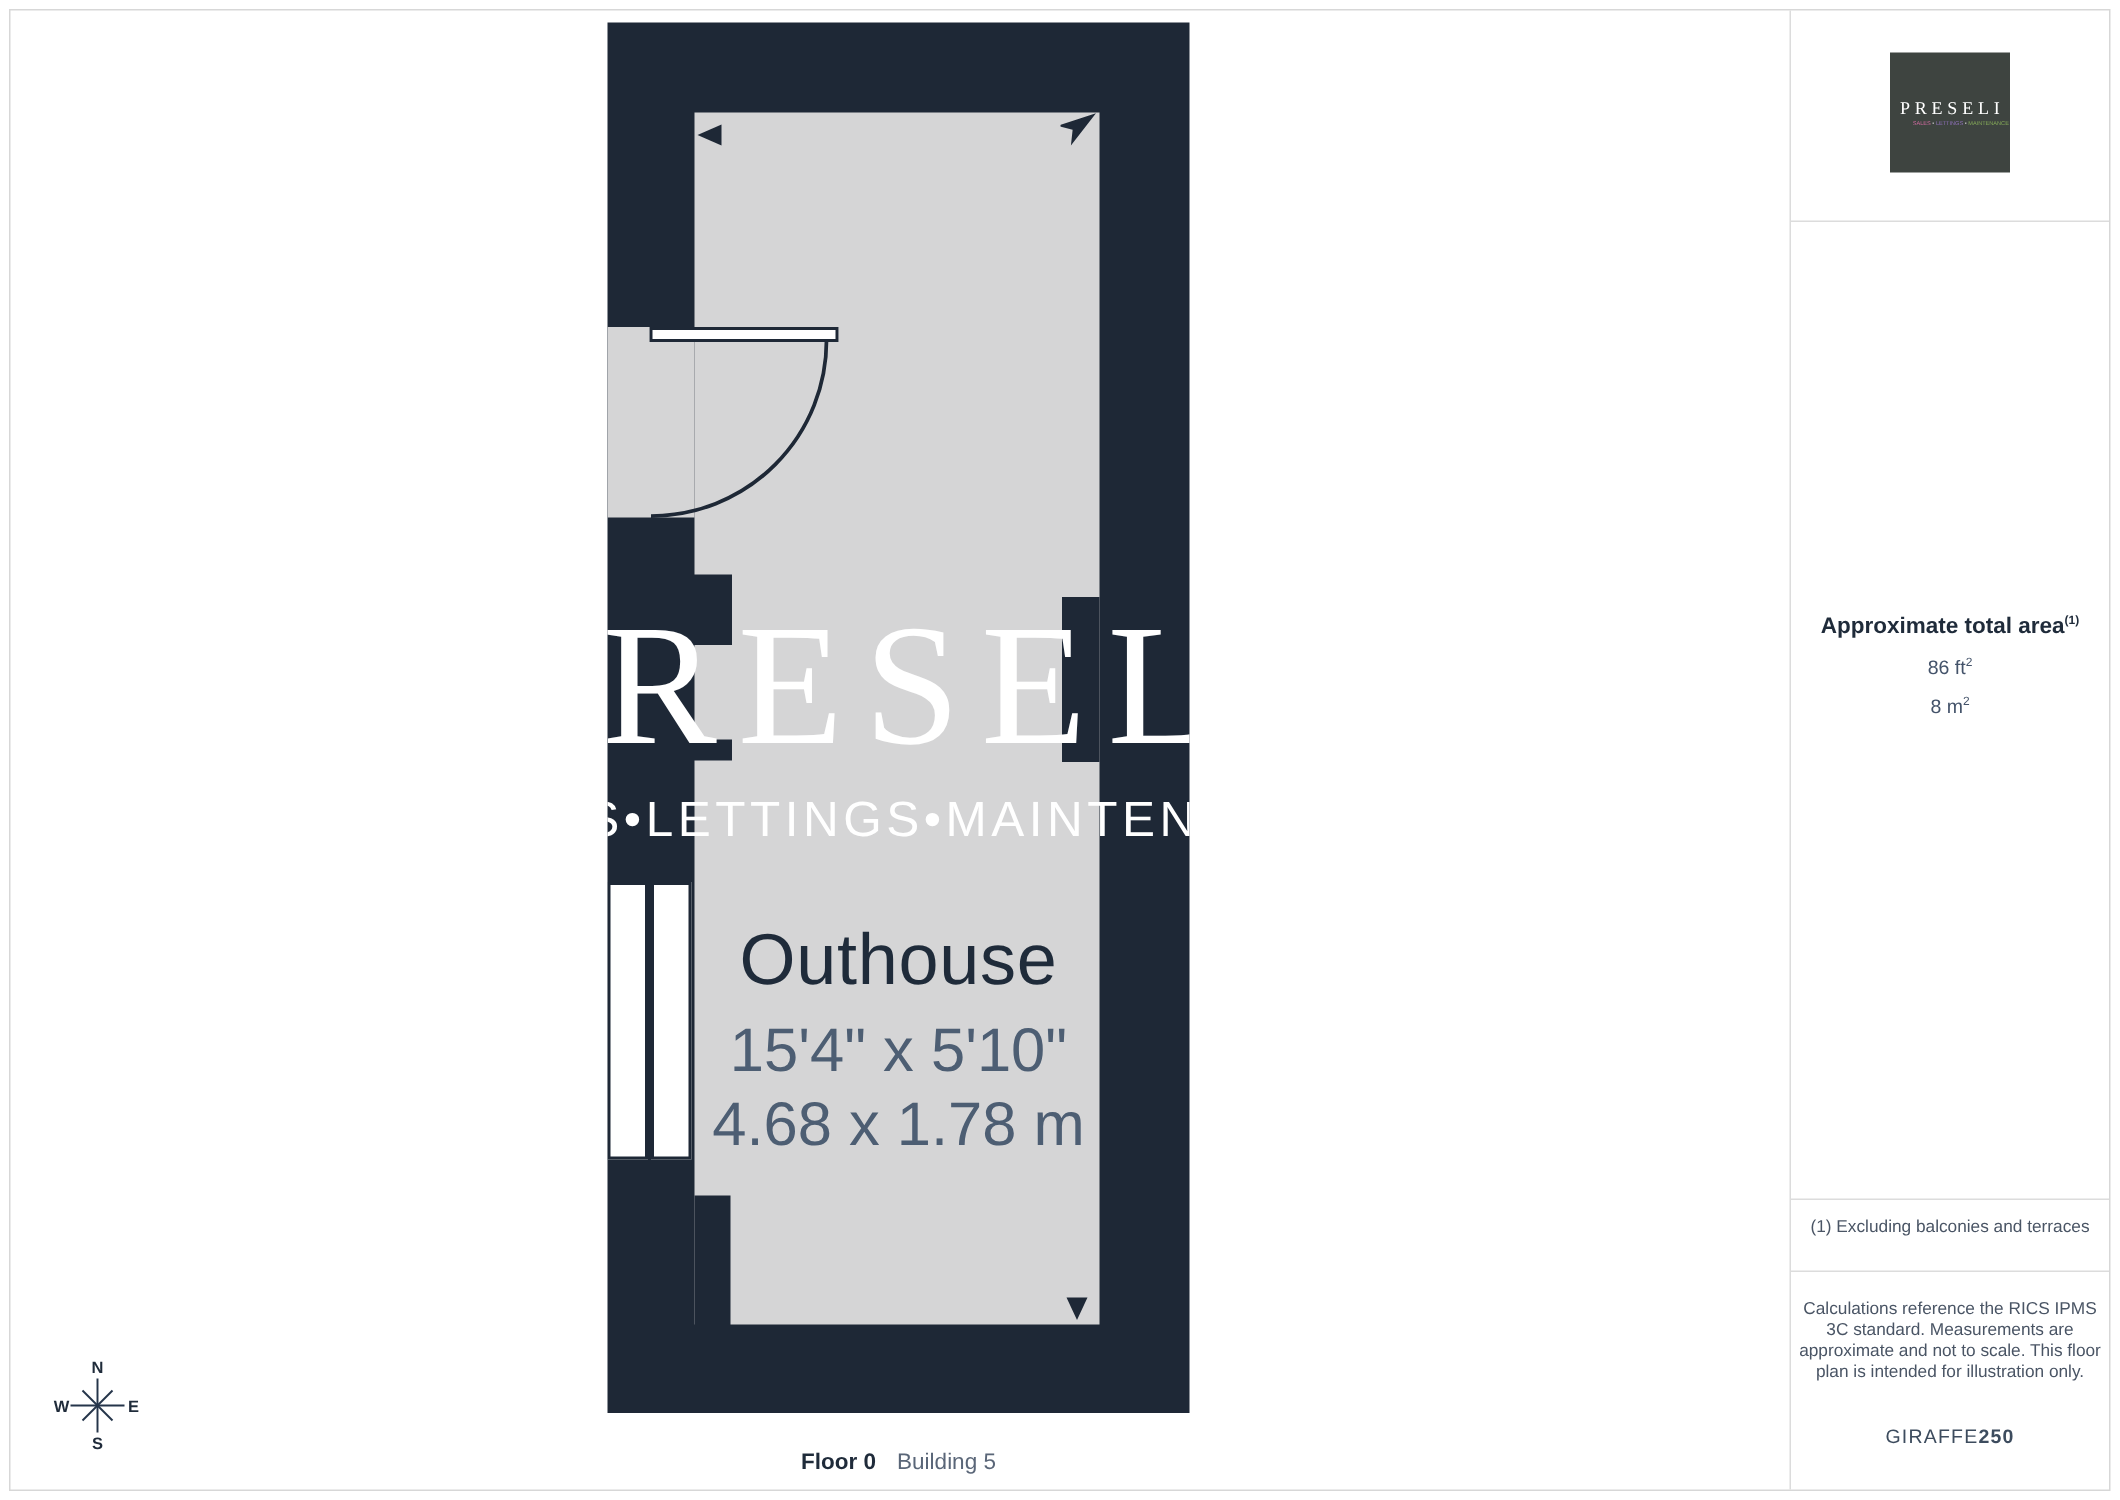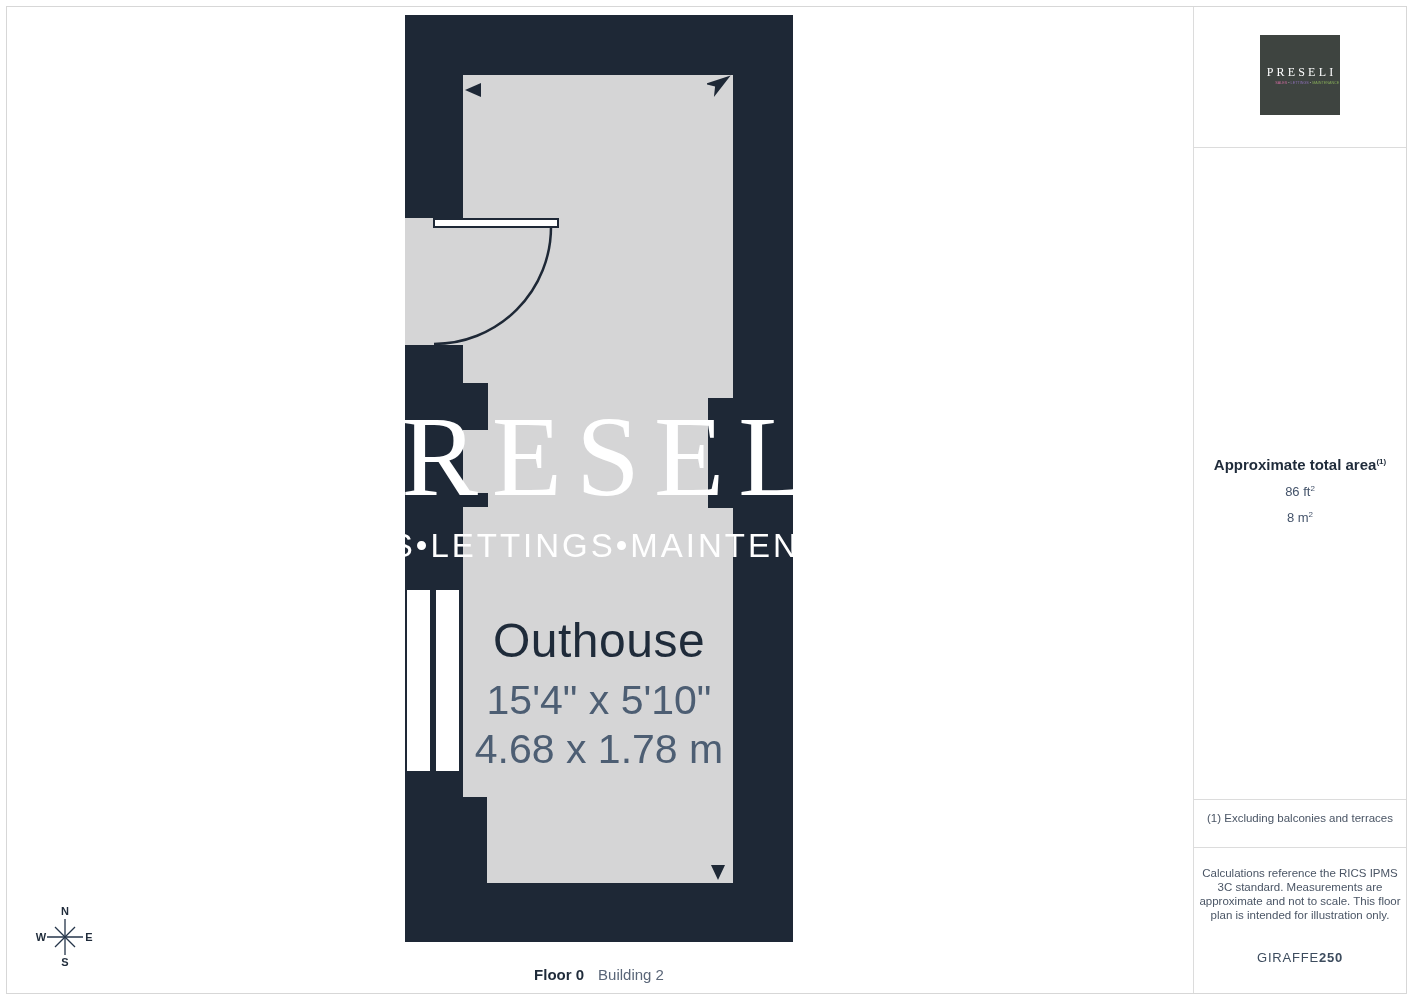--- a/index.html
+++ b/index.html
@@ -53,21 +53,21 @@
   .h-divider { position:absolute; left:1194px; width:212px; height:1px; background:#dcdcdc; }
   .hd-1 { top:147px; } .hd-2 { top:799px; } .hd-3 { top:847px; }
 
   .logo { position:absolute; left:1260px; top:35px; width:80px; height:80px; background:#3E4440; text-align:center; }
   .logo-name { display:block; margin-top:30px; font-family:"Liberation Serif", serif; font-size:12px; letter-spacing:3.2px;
     color:#ffffff; white-space:nowrap; text-indent:3px; }
   .logo-sub { display:block; margin-top:1px; font-size:6px; white-space:nowrap; transform:scale(0.62); transform-origin:50% 0; }
   .logo-sub .s1 { color:#C9699B; } .logo-sub .s2 { color:#8C6FB5; } .logo-sub .s3 { color:#82A657; }
   .logo-sub .dot { color:#b8b8b8; }
 
-  .area-block { position:absolute; left:1194px; top:454px; width:212px; text-align:center; color:#1F2B3A; }
+  .area-block { position:absolute; left:1194px; top:406px; width:212px; text-align:center; color:#1F2B3A; }
   .area-title { font-size:15px; font-weight:700; line-height:16px; }
   .area-title sup { font-size:8px; }
   .area-val { font-size:13px; color:#44536A; margin-top:8px; line-height:15px; }
   .area-val sup { font-size:8px; }
 
   .footnote { position:absolute; left:1194px; top:812px; width:212px; text-align:center; font-size:11.5px; color:#4A5565; }
   .disclaimer { position:absolute; left:1198px; top:866px; width:204px; text-align:center; font-size:11.5px;
     line-height:14px; color:#4A5565; }
   .brand { position:absolute; left:1194px; top:950px; width:212px; text-align:center; font-size:13px; color:#3D4C5E; letter-spacing:0.8px; }
   .brand .b2 { font-weight:700; }
@@ -104,21 +104,21 @@
     <div class="wm2">SALES•LETTINGS•MAINTENANCE</div>
 
     <div class="room-label">
       <div class="room-name">Outhouse</div>
       <div class="room-dims">15'4" x 5'10"</div>
       <div class="room-dims">4.68 x 1.78 m</div>
     </div>
   </div>
 
   <div class="plan-footer">
-    <span class="floor-label">Floor 0</span><span class="building-label">Building 2</span>
+    <span class="floor-label">Floor 0</span><span class="building-label">Building 5</span>
   </div>
 
   <svg class="compass" viewBox="0 0 64 64">
     <g stroke="#25354A" stroke-width="1.3">
       <line x1="32" y1="14" x2="32" y2="50"></line>
       <line x1="14" y1="32" x2="50" y2="32"></line>
       <line x1="22" y1="22" x2="42" y2="42"></line>
       <line x1="22" y1="42" x2="42" y2="22"></line>
     </g>
     <g fill="#1F2B3A" font-family="Liberation Sans, sans-serif" font-size="11" text-anchor="middle">

